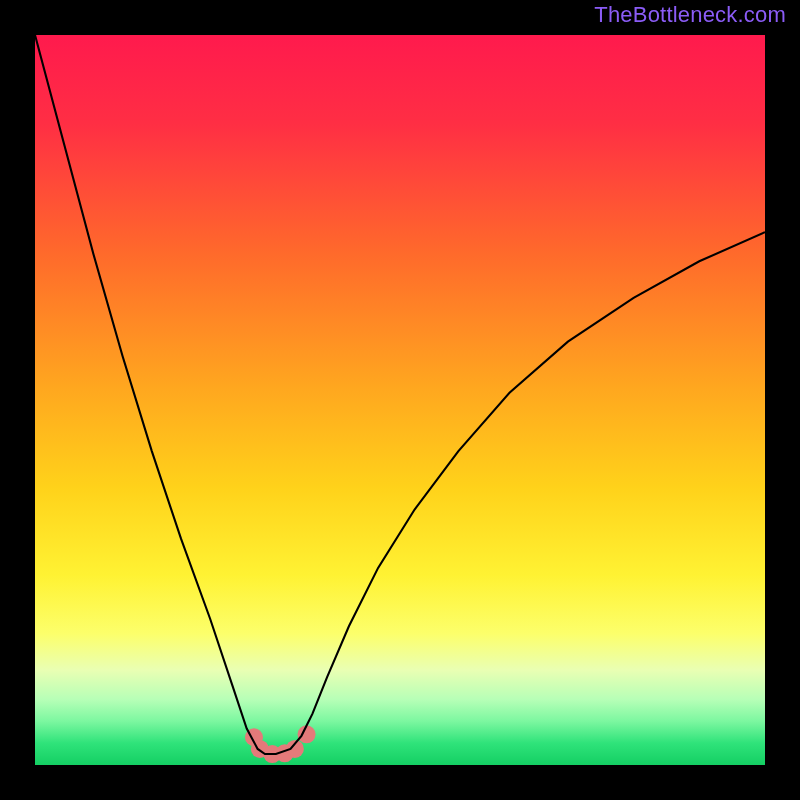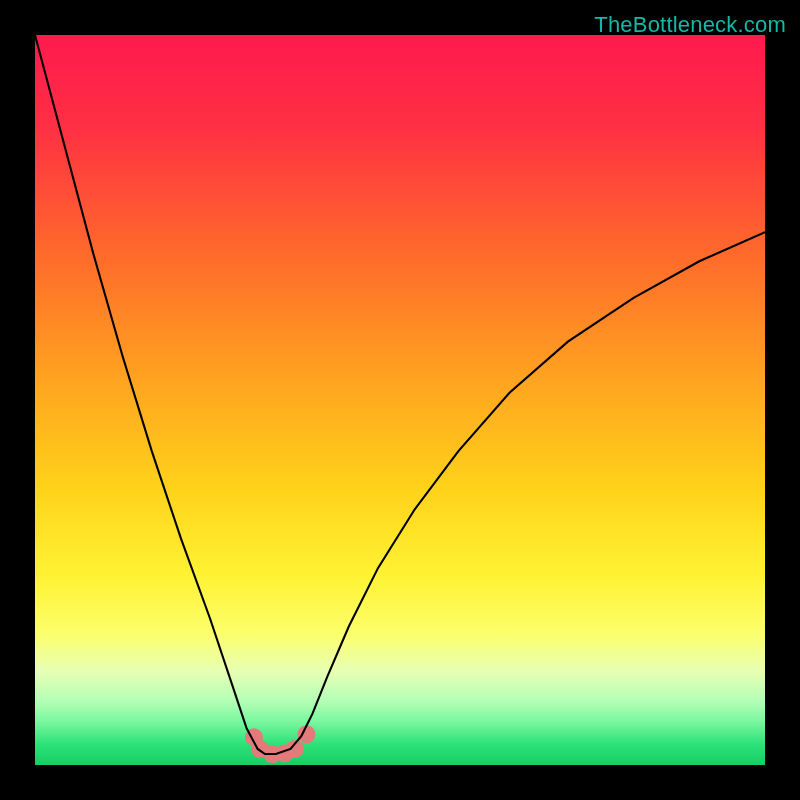--- a/index.html
+++ b/index.html
@@ -24,25 +24,25 @@
     height: 730px;
     overflow: hidden;
   }
   .plot-svg {
     display: block;
     width: 730px;
     height: 730px;
   }
   .watermark {
     position: absolute;
-    top: 12px;
+    top: 2px;
     right: 14px;
     font-family: Arial, Helvetica, sans-serif;
     font-size: 22px;
-    color: #14b8a6;
+    color: #8b5cf6;
     letter-spacing: 0.2px;
     user-select: none;
   }
 </style>
 </head>
 <body>
 
 <div class="frame">
   <div class="plot-area">
     <svg class="plot-svg" viewBox="0 0 730 730">

